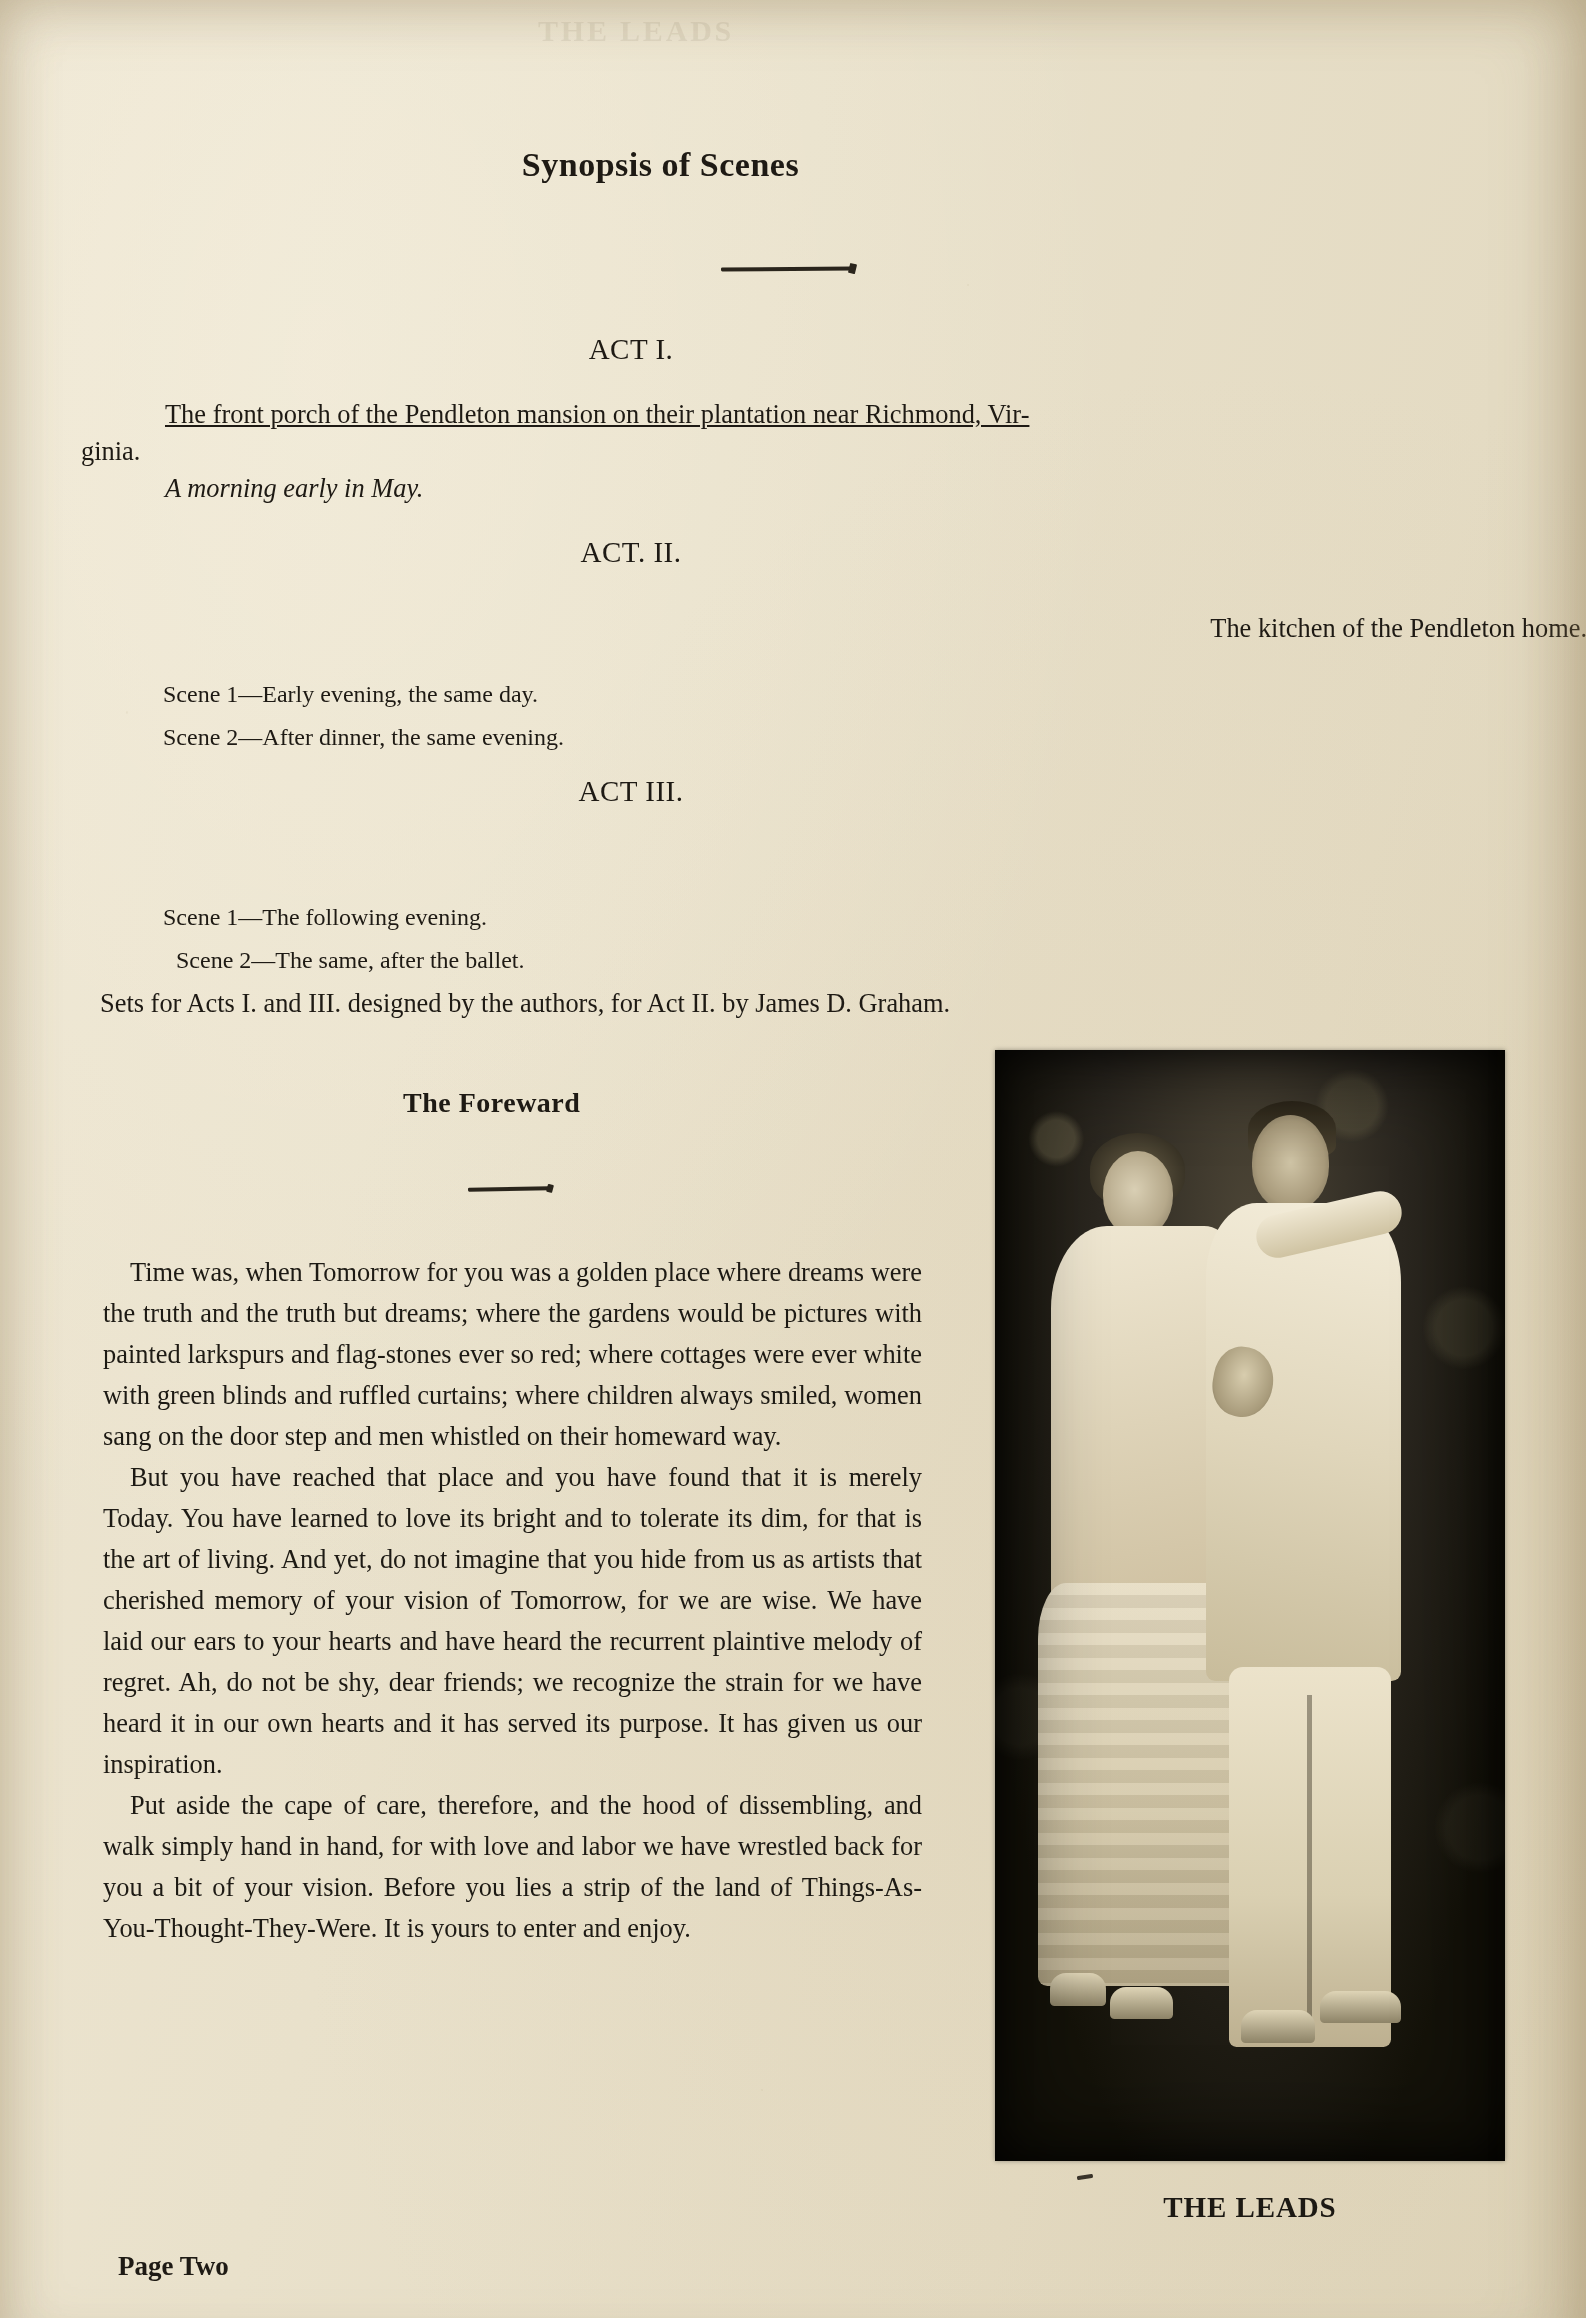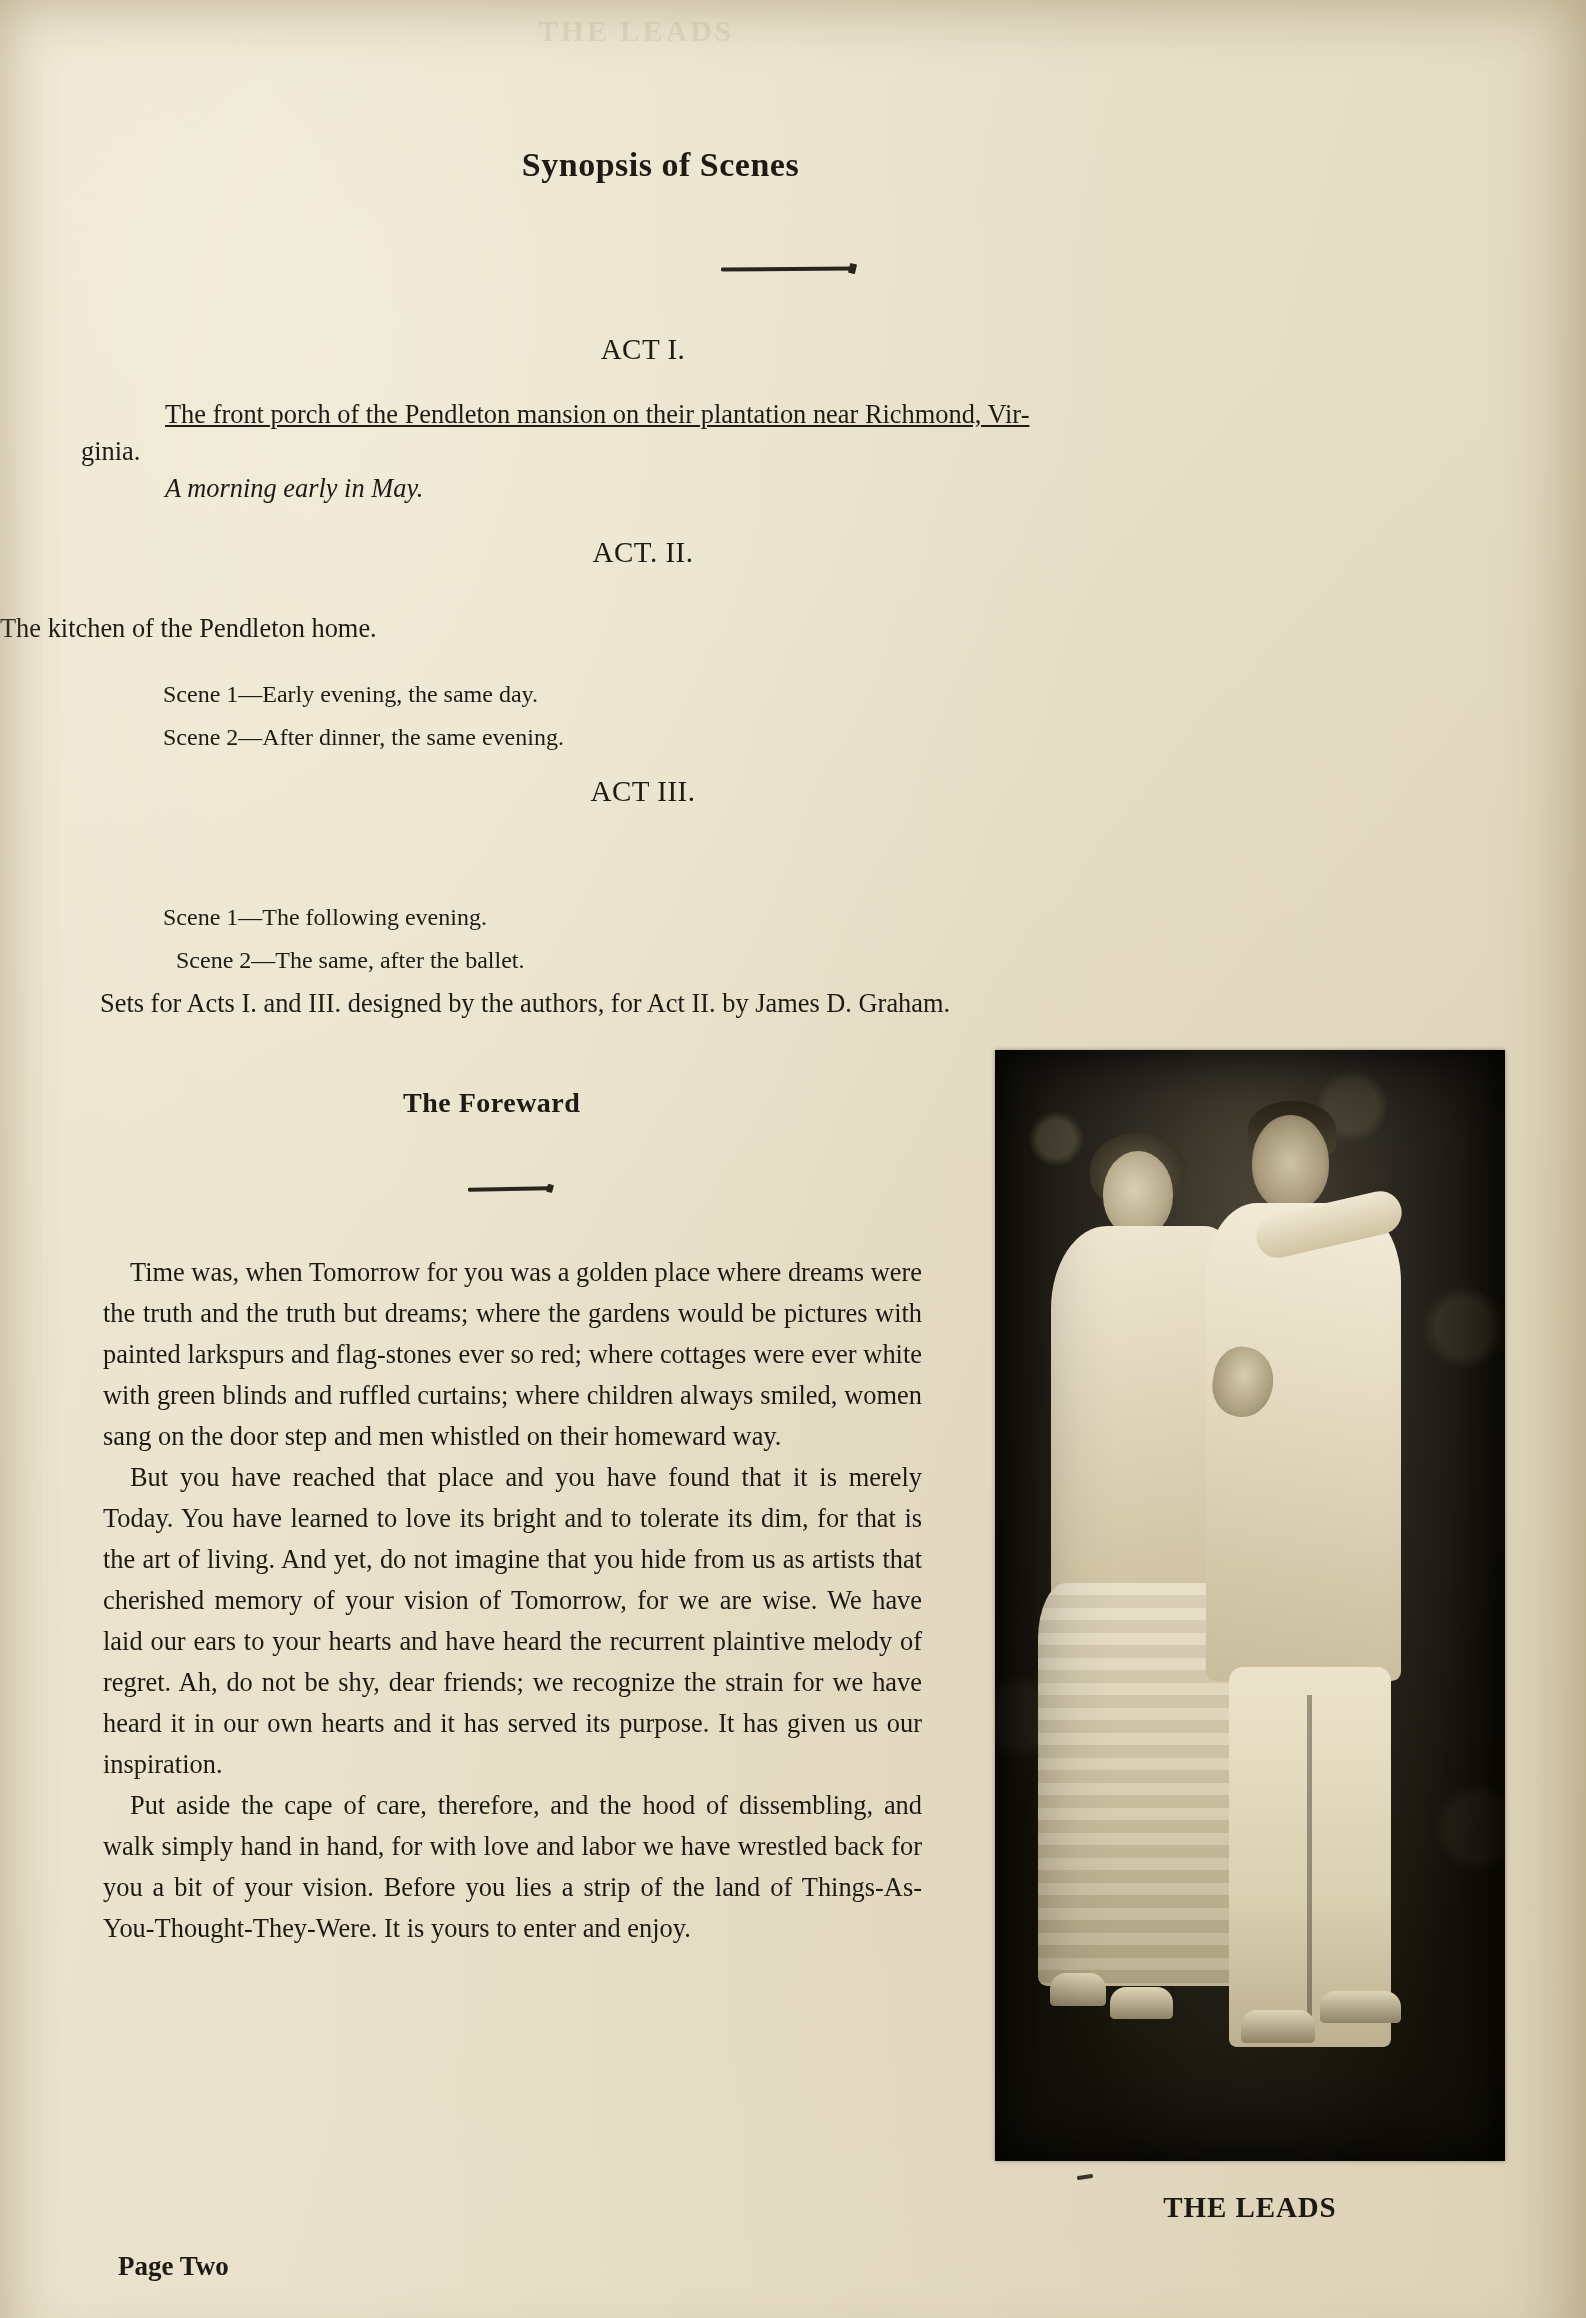--- a/index.html
+++ b/index.html
@@ -87,42 +87,42 @@
     width: 6.5px;
     height: 10.2px;
     background: #2a251c;
     transform: rotate(14deg);
     border-radius: 0.9px;
   }
 
   .act-head {
     position: absolute;
     width: 1262px;
-    left: 12px;
+    left: 0;
     text-align: center;
     font-size: 29px;
     letter-spacing: 0.5px;
     color: #1e1a14;
   }
   #act1 { top: 333px; }
   #act2 { top: 536px; }
   #act3 { top: 775px; }
 
   .body-line {
     position: absolute;
     font-size: 26.4px;
     line-height: 1.25;
     color: #1e1a14;
     white-space: nowrap;
   }
   .center-line {
     position: absolute;
     width: 1587px;
     left: 0;
-    text-align: left;
+    text-align: right;
     font-size: 26.4px;
     color: #1e1a14;
   }
   .scene-line {
     position: absolute;
     font-size: 24px;
     color: #1e1a14;
     white-space: nowrap;
   }
 

